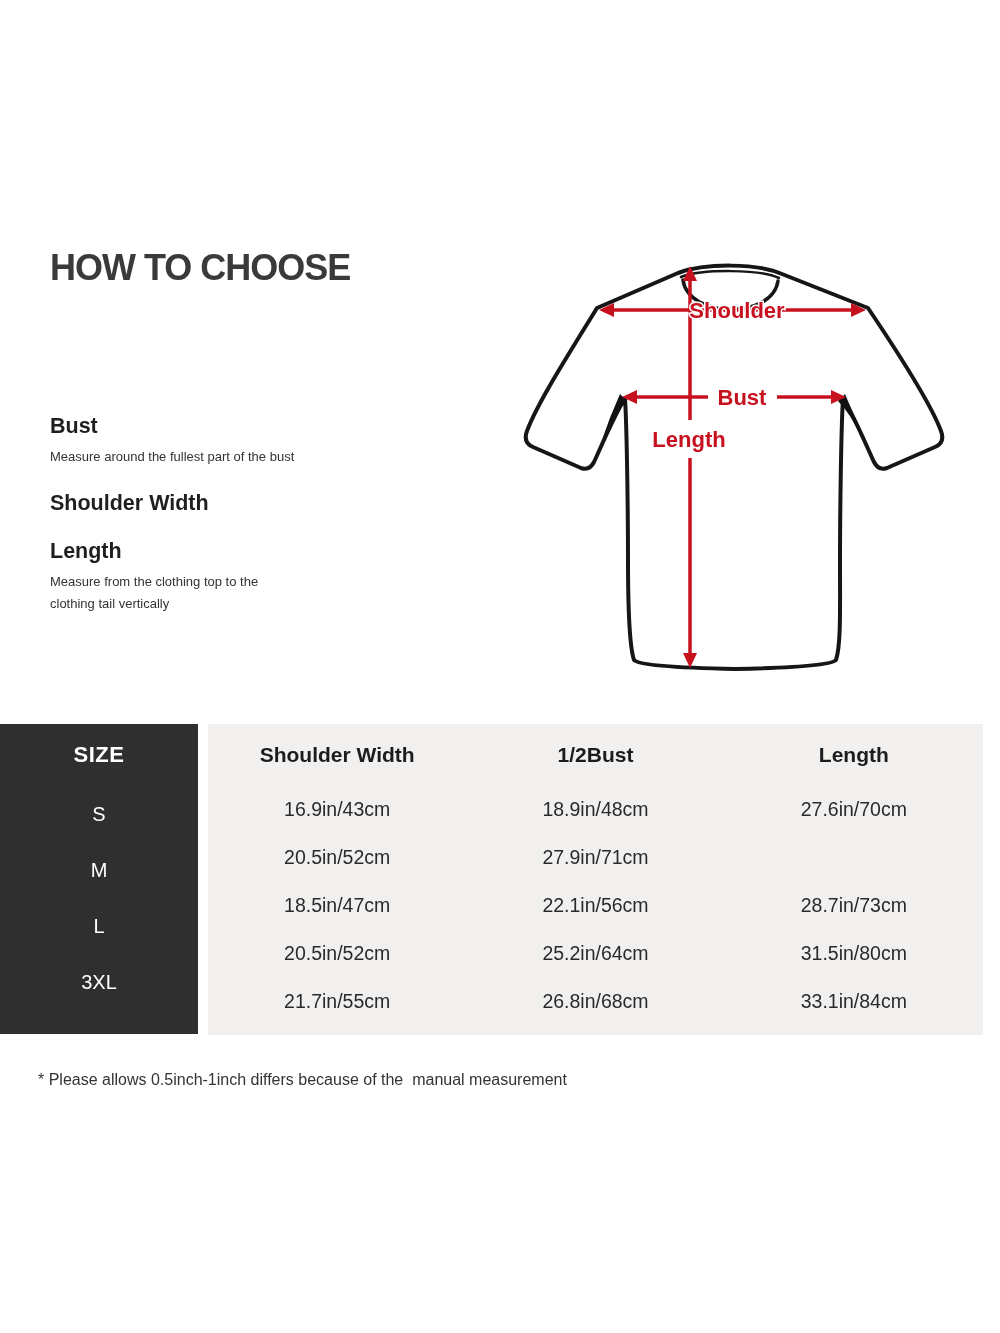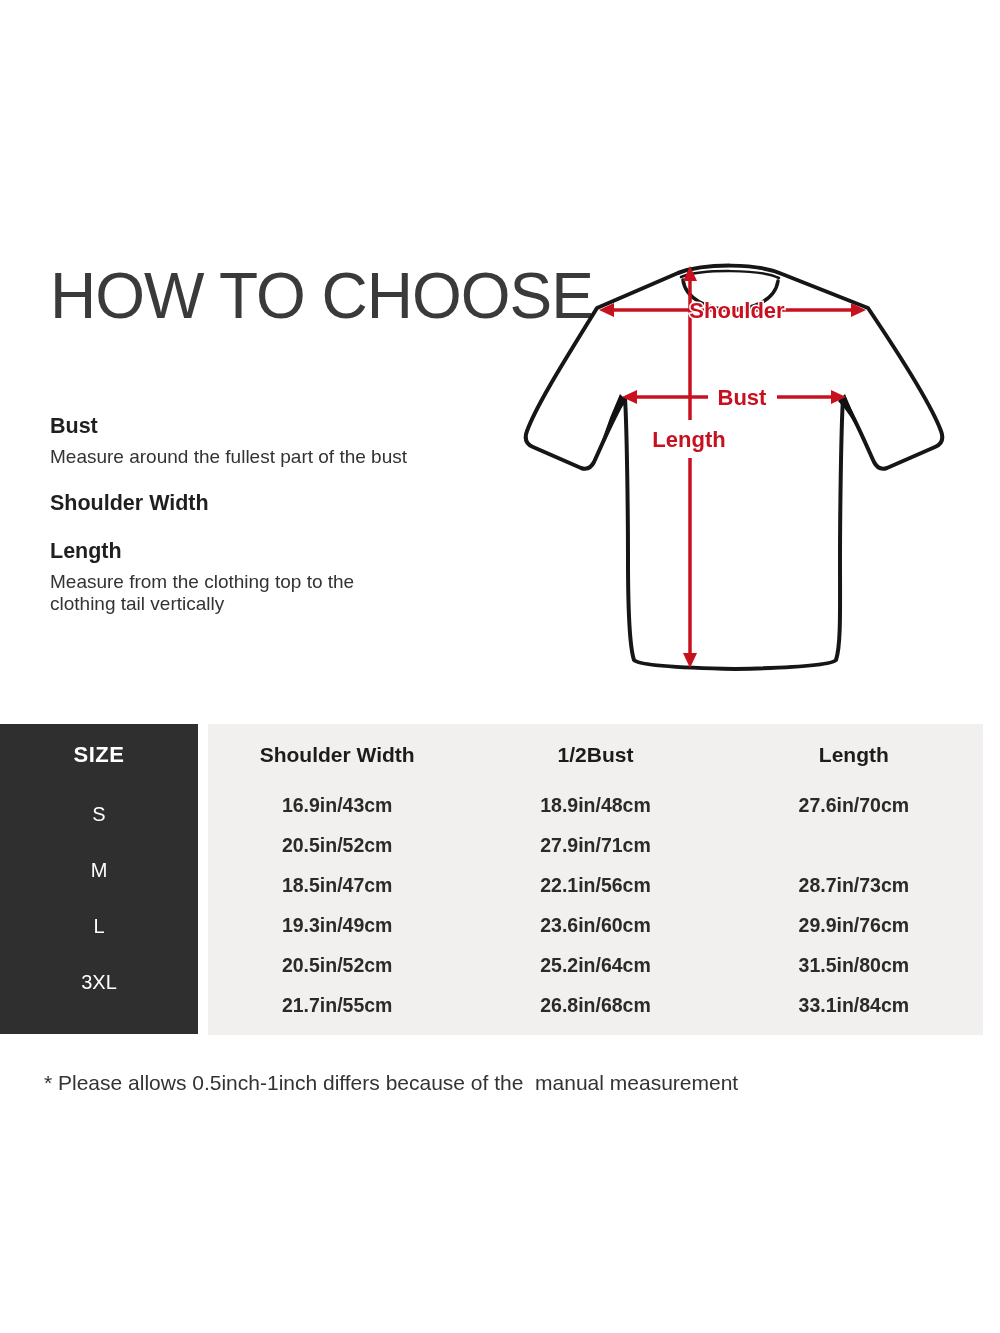--- a/index.html
+++ b/index.html
@@ -14,33 +14,33 @@
   html,body{width:1000px;height:1333px;}
   body{
     position:relative;
     width:1000px;height:1333px;
     background:#ffffff;
     font-family:"Liberation Sans","DejaVu Sans",sans-serif;
     overflow:hidden;
   }
   
   .page-title{
-    position:absolute;left:50px;top:264px;
-    font-size:64px;font-weight:400;line-height:64px;
+    position:absolute;left:50px;top:236px;
+    font-size:36px;font-weight:700;line-height:64px;
     letter-spacing:-1px;color:var(--title-color);
   }
   .howto{
     position:absolute;left:50px;top:414px;width:400px;
   }
   .howto-section{margin-bottom:23px;}
   .howto-heading{
     font-size:21.5px;font-weight:700;color:#1f1f1f;margin-bottom:7px;
   }
   .howto-desc{
-    font-size:19px;color:var(--text-color);line-height:22px;
+    font-size:13px;color:var(--text-color);line-height:22px;
     white-space:pre-line;
   }
   
   .shirt-svg{position:absolute;left:500px;top:248px;width:500px;height:445px;}
   .shirt-outline{fill:#ffffff;stroke:var(--outline);stroke-width:4;stroke-linejoin:round;}
   .collar-line{fill:none;stroke:var(--outline);stroke-linecap:round;}
   .collar-shadow{fill:none;stroke:#adadad;stroke-width:2.5;opacity:.85;}
   .armpit{fill:#111;}
   .meas-line{stroke:var(--accent);stroke-width:3.5;fill:none;}
   .meas-arrow{fill:var(--accent);}
@@ -66,32 +66,32 @@
   }
   .measurement-grid{
     position:absolute;left:208px;top:724px;width:775px;height:311px;
     background:var(--table-gray);
     display:flex;flex-direction:column;padding-bottom:10px;
   }
   .grid-header,.grid-row{
     display:grid;grid-template-columns:1fr 1fr 1fr;
   }
   .grid-header{height:62px;flex:0 0 62px;}
-  .grid-row{flex:1;font-weight:bold;}
+  .grid-row{flex:1;}
   .grid-header .grid-cell{
     font-size:21px;font-weight:700;color:#1c1c1c;
   }
   .grid-cell{
     display:flex;align-items:center;justify-content:center;
     font-size:19.5px;color:#2a2a2a;
   }
   
   .footnote{
-    position:absolute;left:44px;top:1071px;
-    font-size:21px;color:var(--text-color);
+    position:absolute;left:38px;top:1071px;
+    font-size:16px;color:var(--text-color);
   }
 </style>
 </head>
 <body>
 
 <div class="page-title">
   <div>HOW TO CHOOSE</div>
 </div>
 
 <div class="howto">
@@ -181,25 +181,20 @@
     <div class="grid-row">
       <div class="grid-cell">20.5in/52cm</div>
       <div class="grid-cell">27.9in/71cm</div>
     </div>
     <div class="grid-row">
       <div class="grid-cell">18.5in/47cm</div>
       <div class="grid-cell">22.1in/56cm</div>
       <div class="grid-cell">28.7in/73cm</div>
     </div>
     <div class="grid-row">
-      <div class="grid-cell">19.3in/49cm</div>
-      <div class="grid-cell">23.6in/60cm</div>
-      <div class="grid-cell">29.9in/76cm</div>
-    </div>
-    <div class="grid-row">
       <div class="grid-cell">20.5in/52cm</div>
       <div class="grid-cell">25.2in/64cm</div>
       <div class="grid-cell">31.5in/80cm</div>
     </div>
     <div class="grid-row">
       <div class="grid-cell">21.7in/55cm</div>
       <div class="grid-cell">26.8in/68cm</div>
       <div class="grid-cell">33.1in/84cm</div>
     </div>
   </div>

